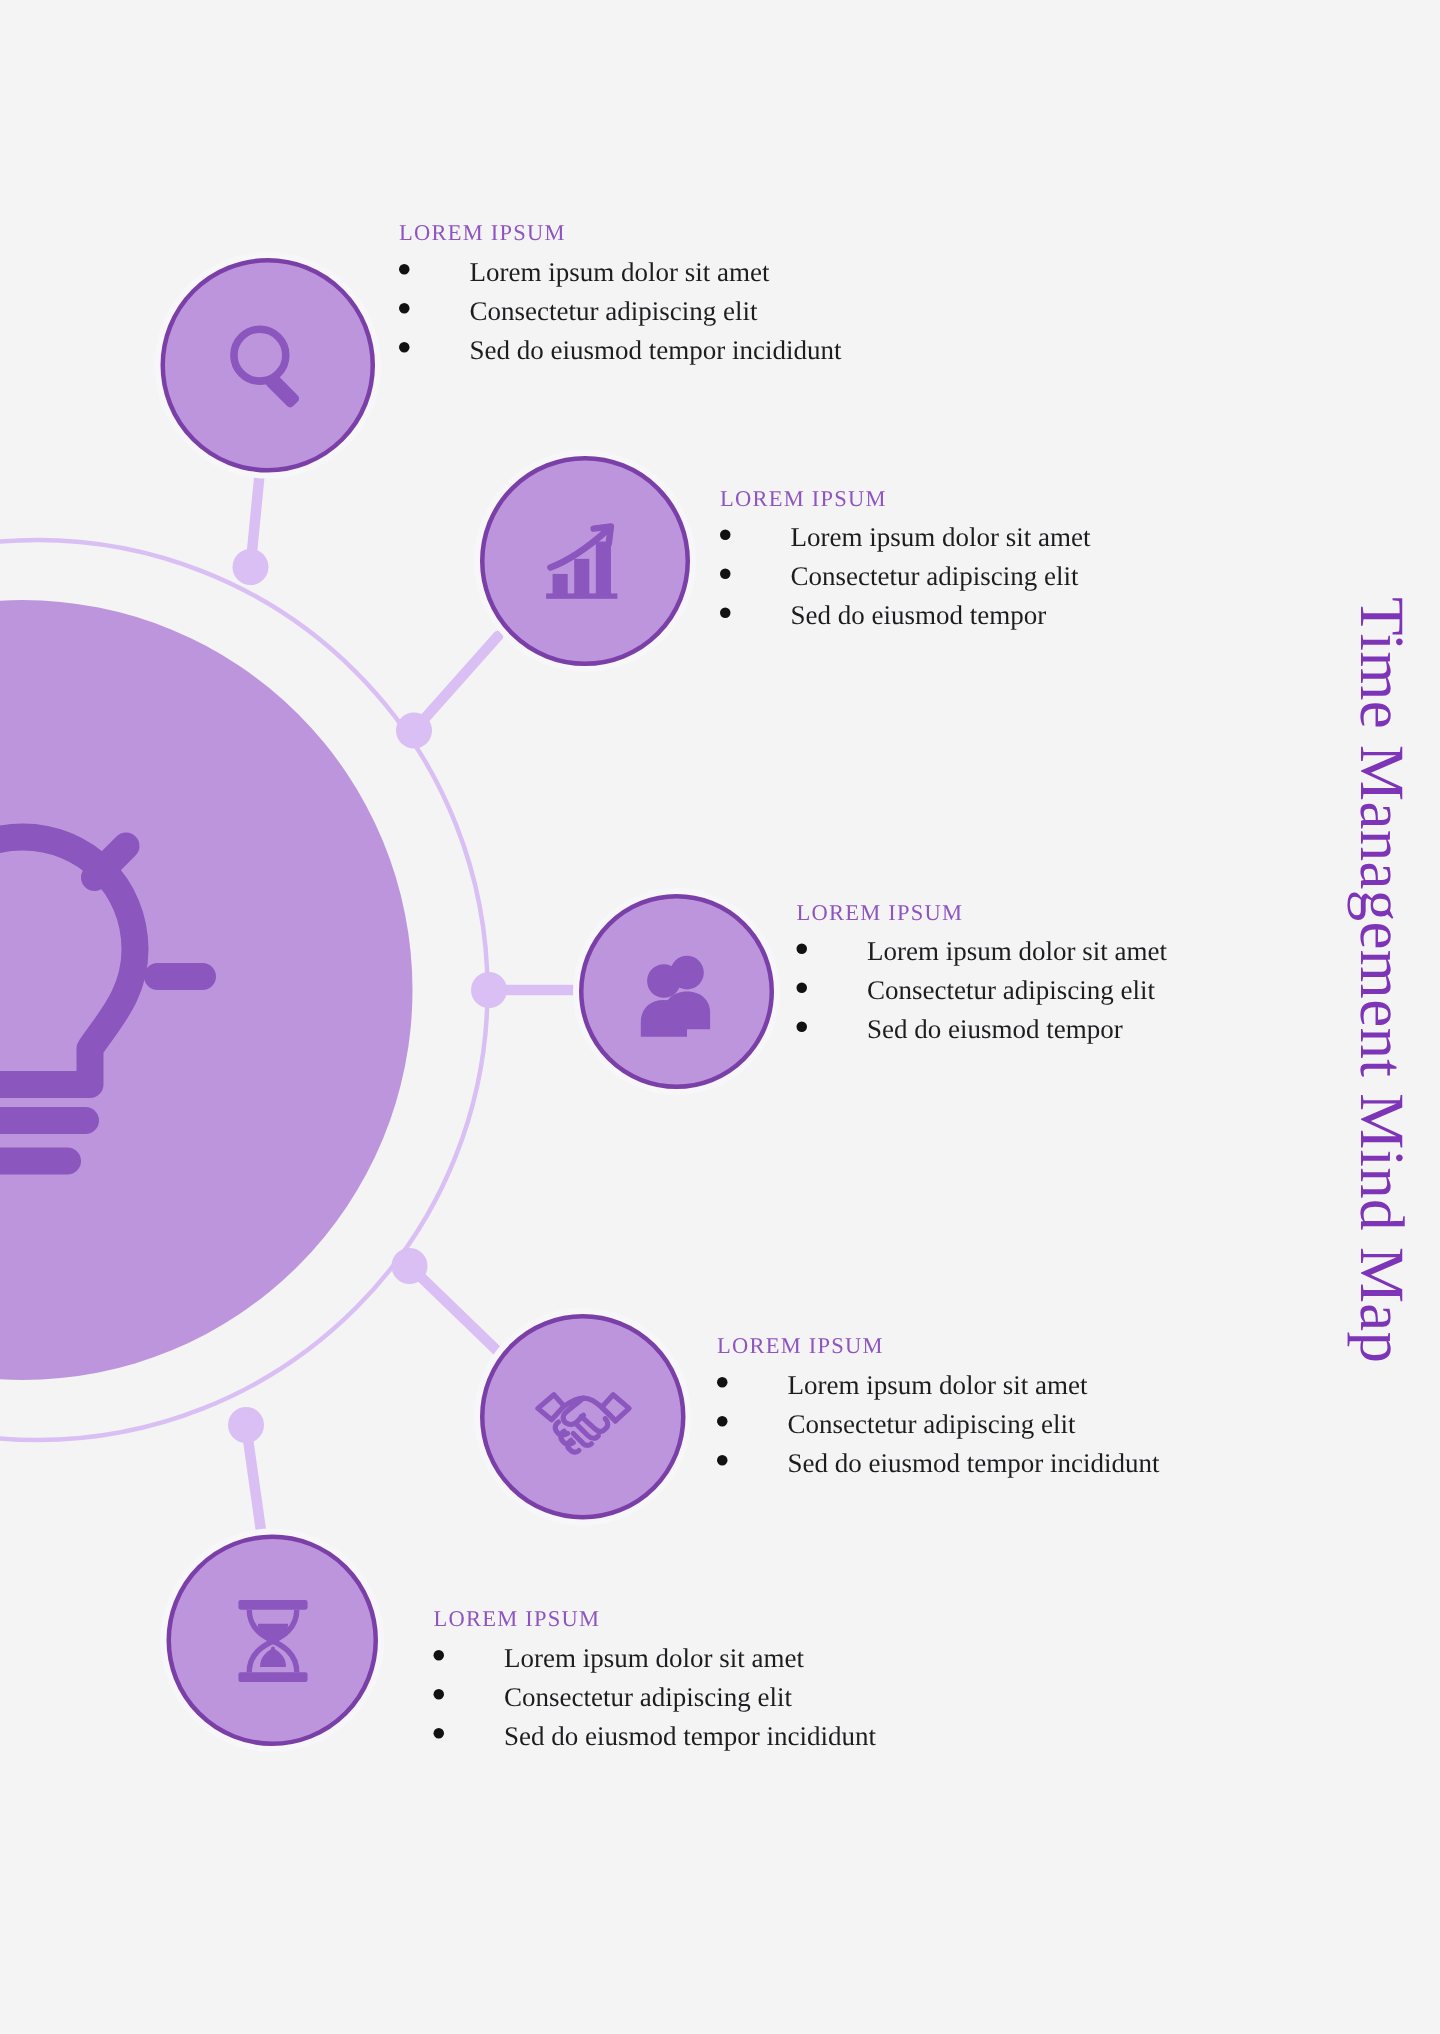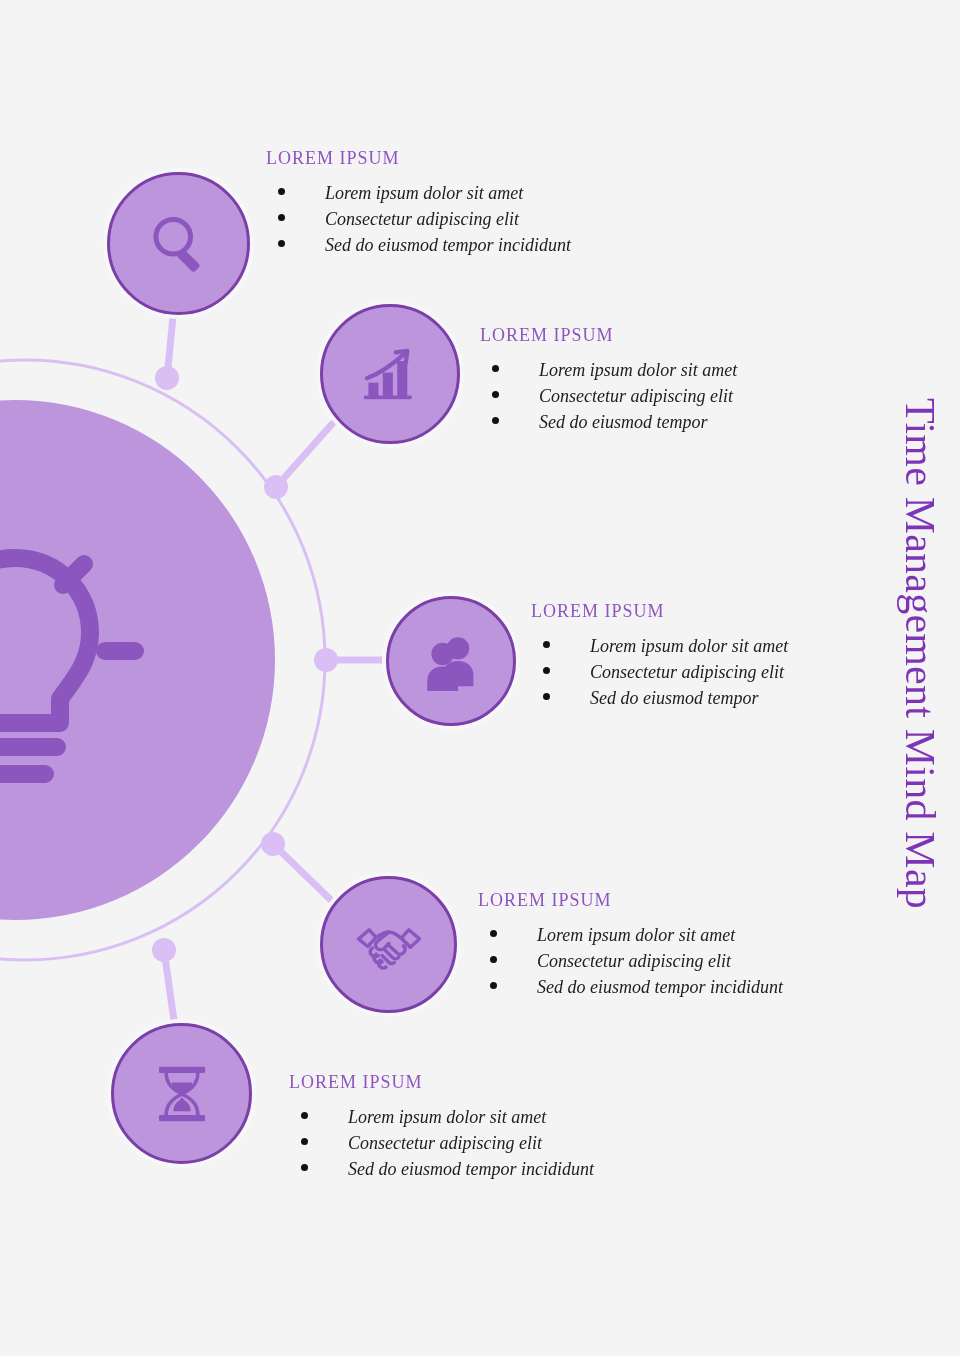--- a/index.html
+++ b/index.html
@@ -33,30 +33,30 @@
     border-radius:50%;
     background:#bd95dd;
     display:flex;align-items:center;justify-content:center;
   }
   #hub svg{display:block;}
 
   
   .block{position:absolute;}
   .block .heading{
     color:#8e54c0;
-    font-size:18px;
+    font-size:15px;
     letter-spacing:.055em;
     font-weight:400;
     margin:0 0 4px 0;
     white-space:nowrap;
     font-family:"Liberation Serif", serif;
   }
   .block ul{
     list-style:none;
-    margin:12px;padding:0;font-style:italic;
+    margin:0;padding:0;
   }
   .block li{
     display:flex;
     align-items:baseline;
     color:#1d1d1f;
     font-size:18px;
     line-height:1.44;
     white-space:nowrap;
   }
   .block li .bullet{

